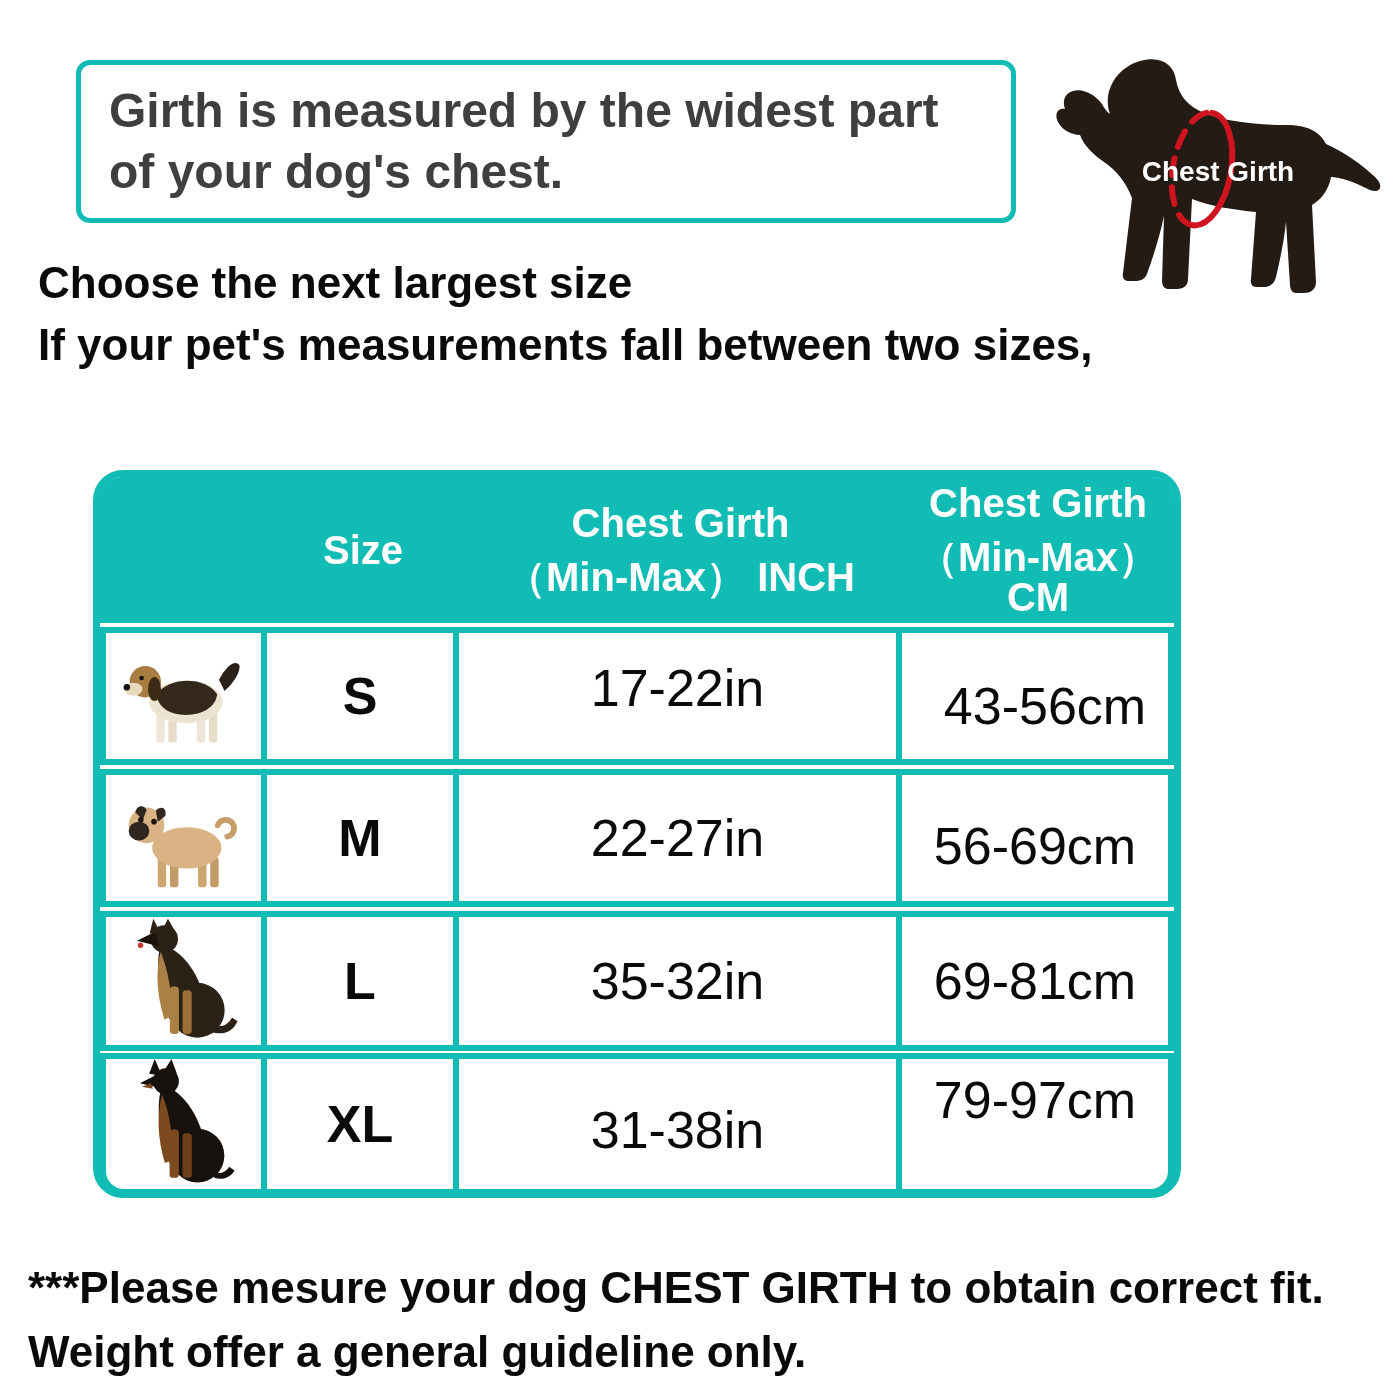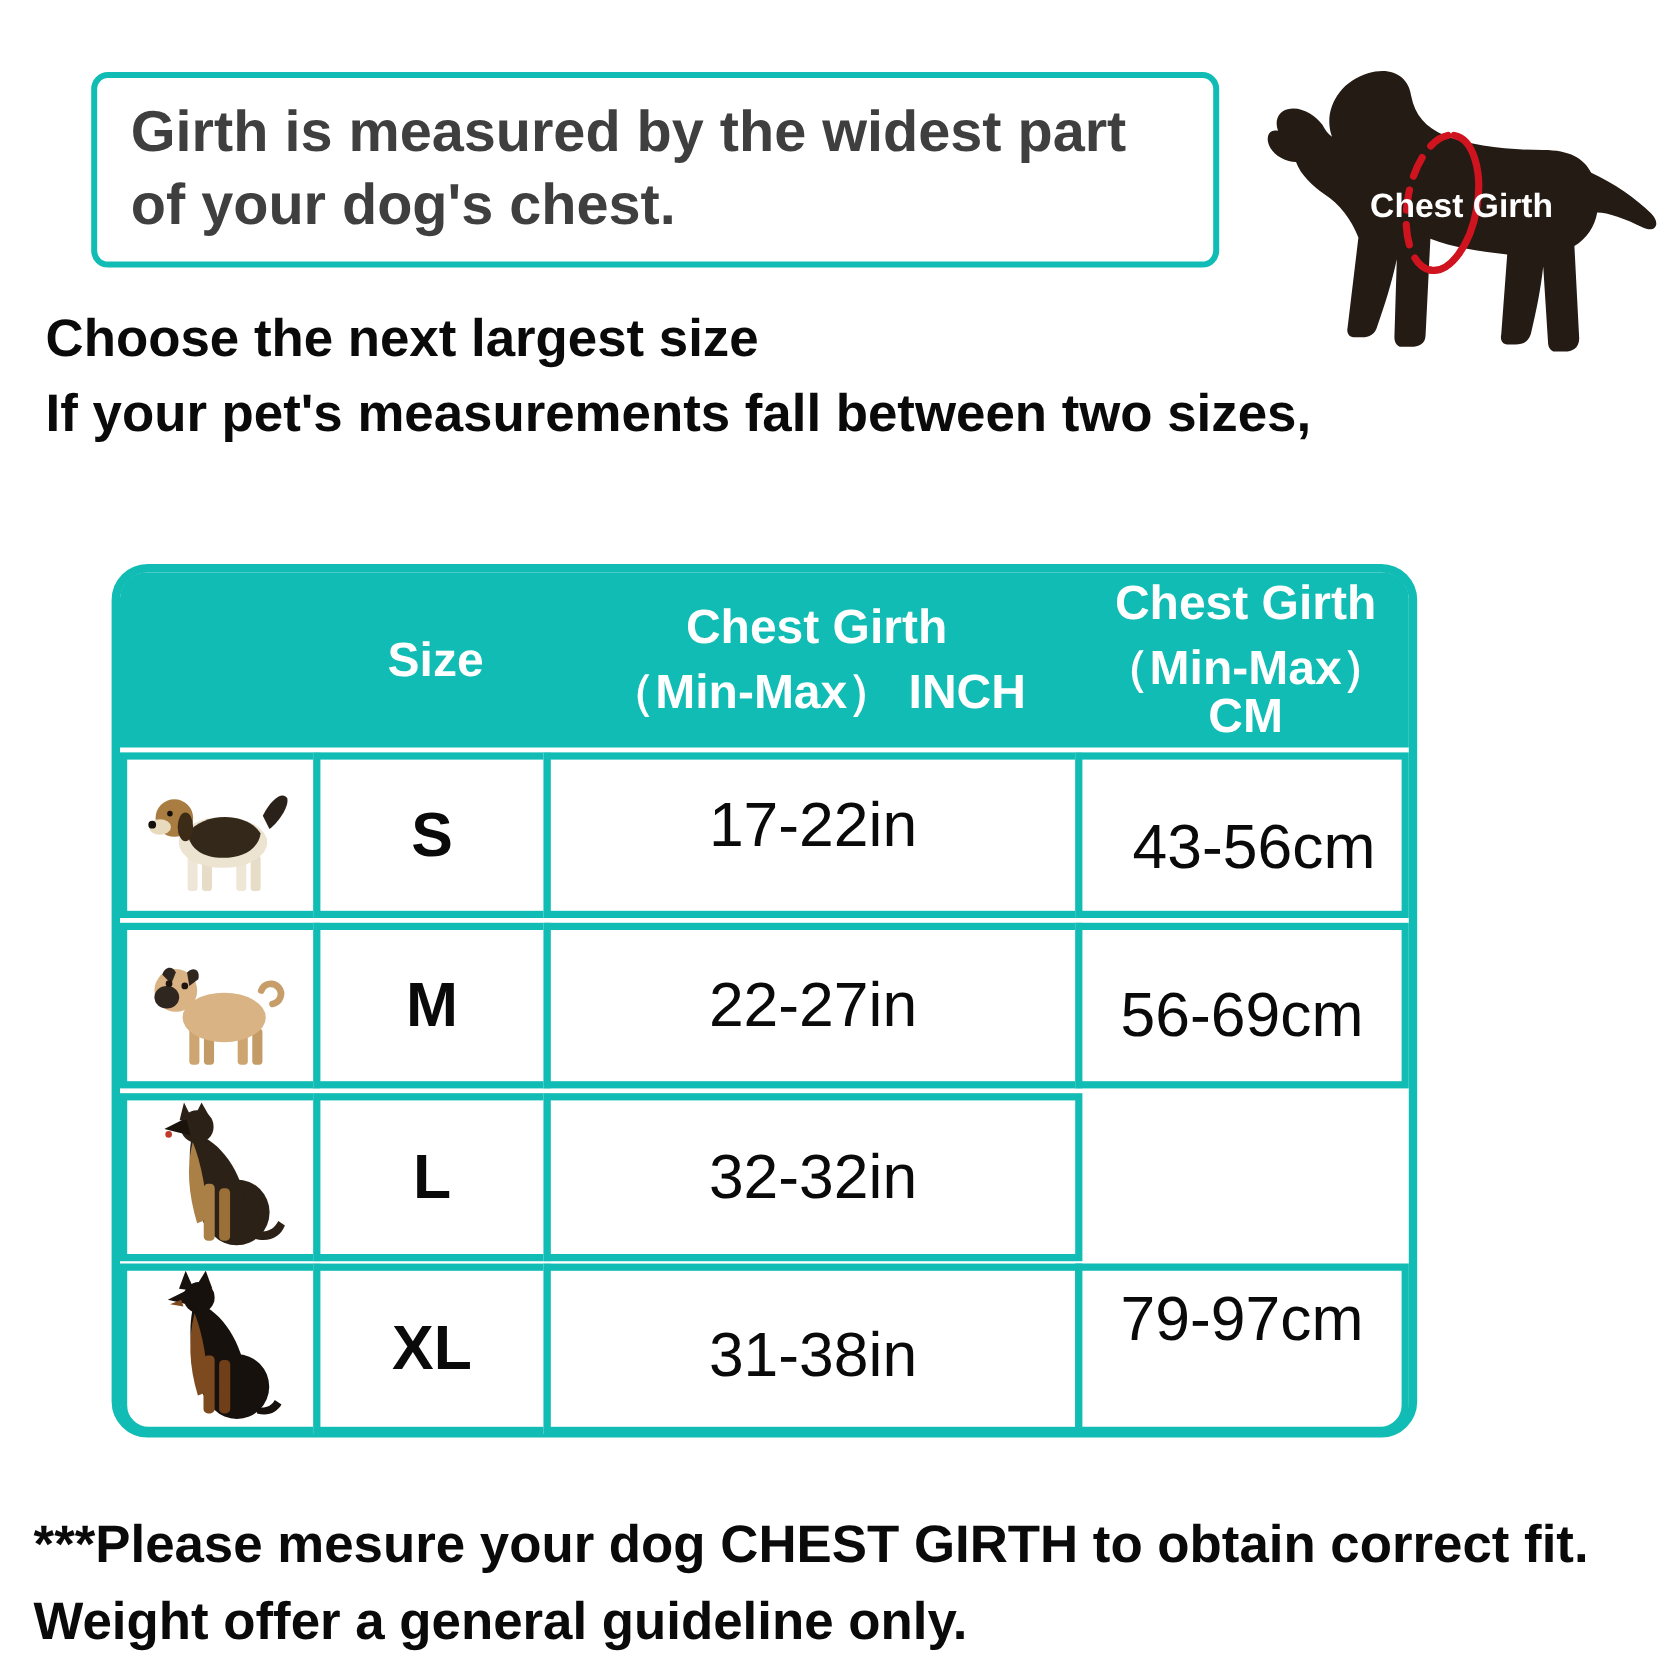--- a/index.html
+++ b/index.html
@@ -189,21 +189,24 @@
         <path d="M14,26 L34,16 L38,32 Z" fill="#1a130c"></path>
         <circle cx="18" cy="31" r="3" fill="#c0392b"></circle>
         <path d="M32,2 L40,18 L28,18 Z" fill="#2b2117"></path>
         <path d="M48,2 L56,16 L42,14 Z" fill="#2b2117"></path>
       </svg>
     </div>
     <div class="td cell-size">
         <span>L</span>
       </div>
     <div class="td cell-val cell-inch">
-        <span>32-32in</span>
+        <span>35-32in</span>
+      </div>
+    <div class="td cell-val cell-cm">
+        <span>69-81cm</span>
       </div>
   </div>
 
   <div class="trow row-xl">
     <div class="td">
       <svg class="dog-photo" width="121" height="130" viewBox="0 0 130 140">
         <path d="M98,128 C108,131 116,127 120,120 L114,116 C111,122 104,124 98,122 Z" fill="#17110d"></path>
         <ellipse cx="80" cy="104" rx="29" ry="29" fill="#17110d"></ellipse>
         <path d="M42,28 C62,33 82,58 88,92 L50,112 C38,80 35,50 42,28 Z" fill="#17110d"></path>
         <path d="M42,38 C50,58 53,82 55,108 L45,112 C37,86 36,60 42,38 Z" fill="#7d4a20"></path>

